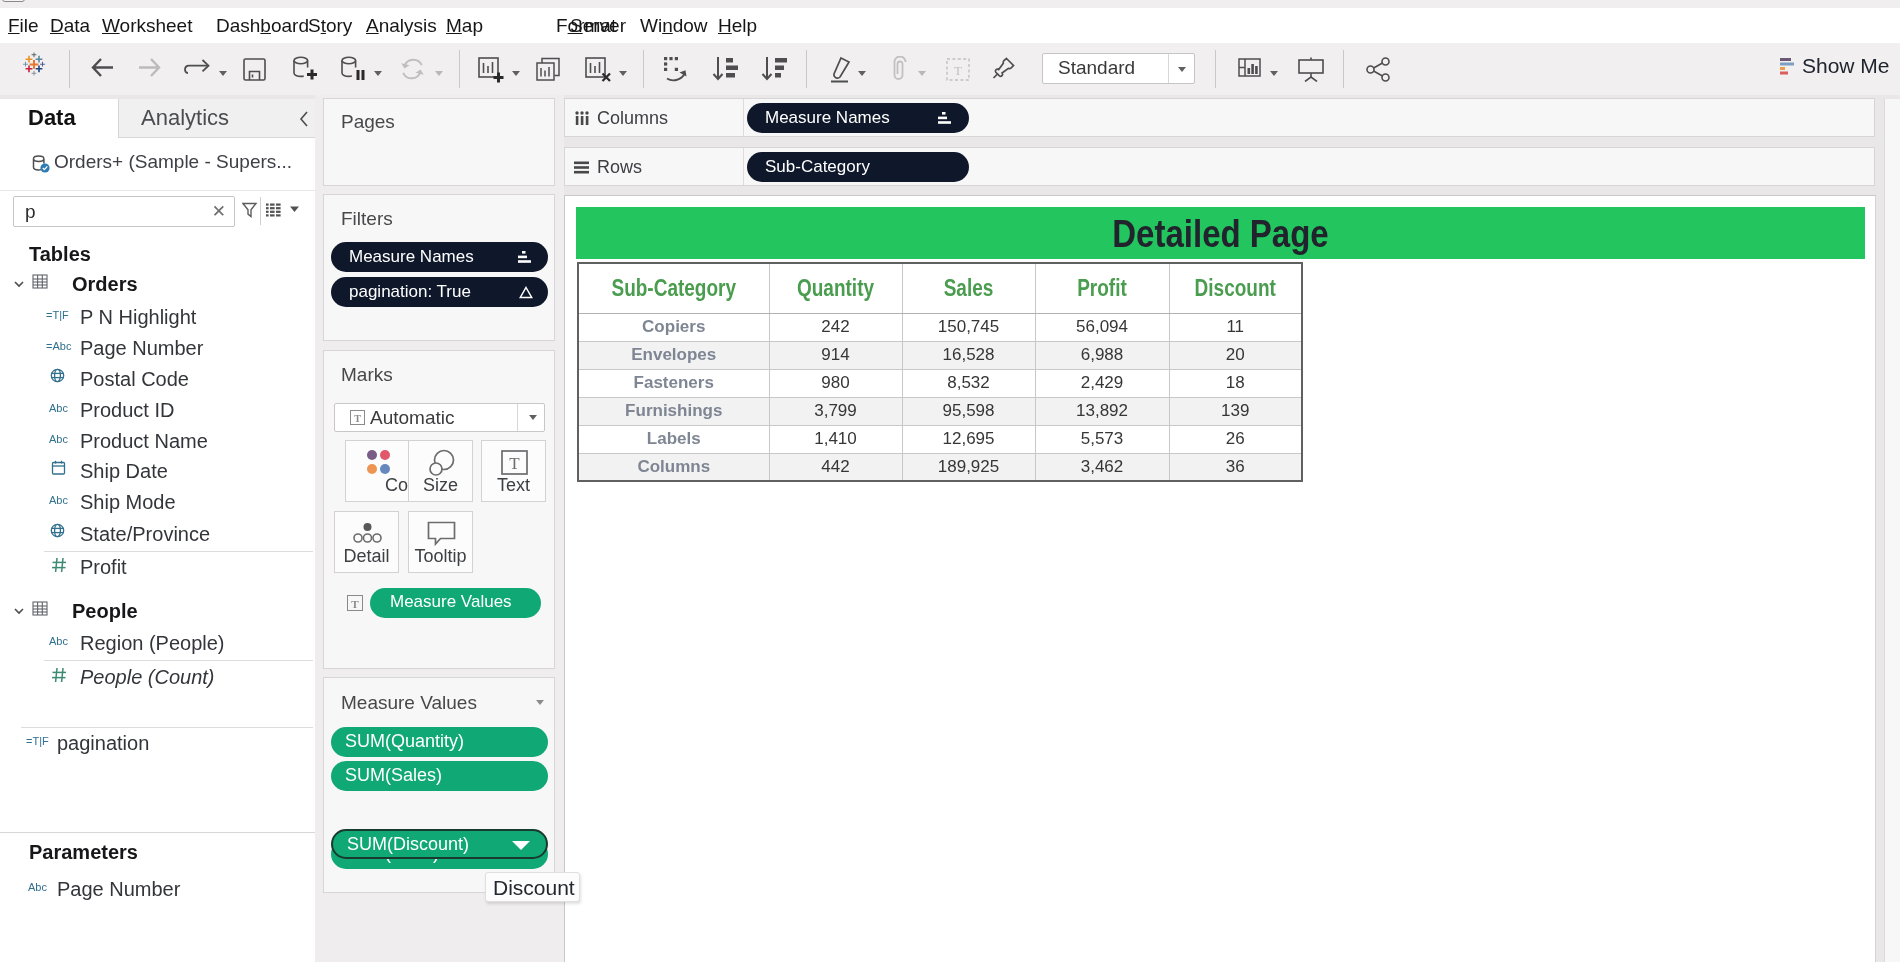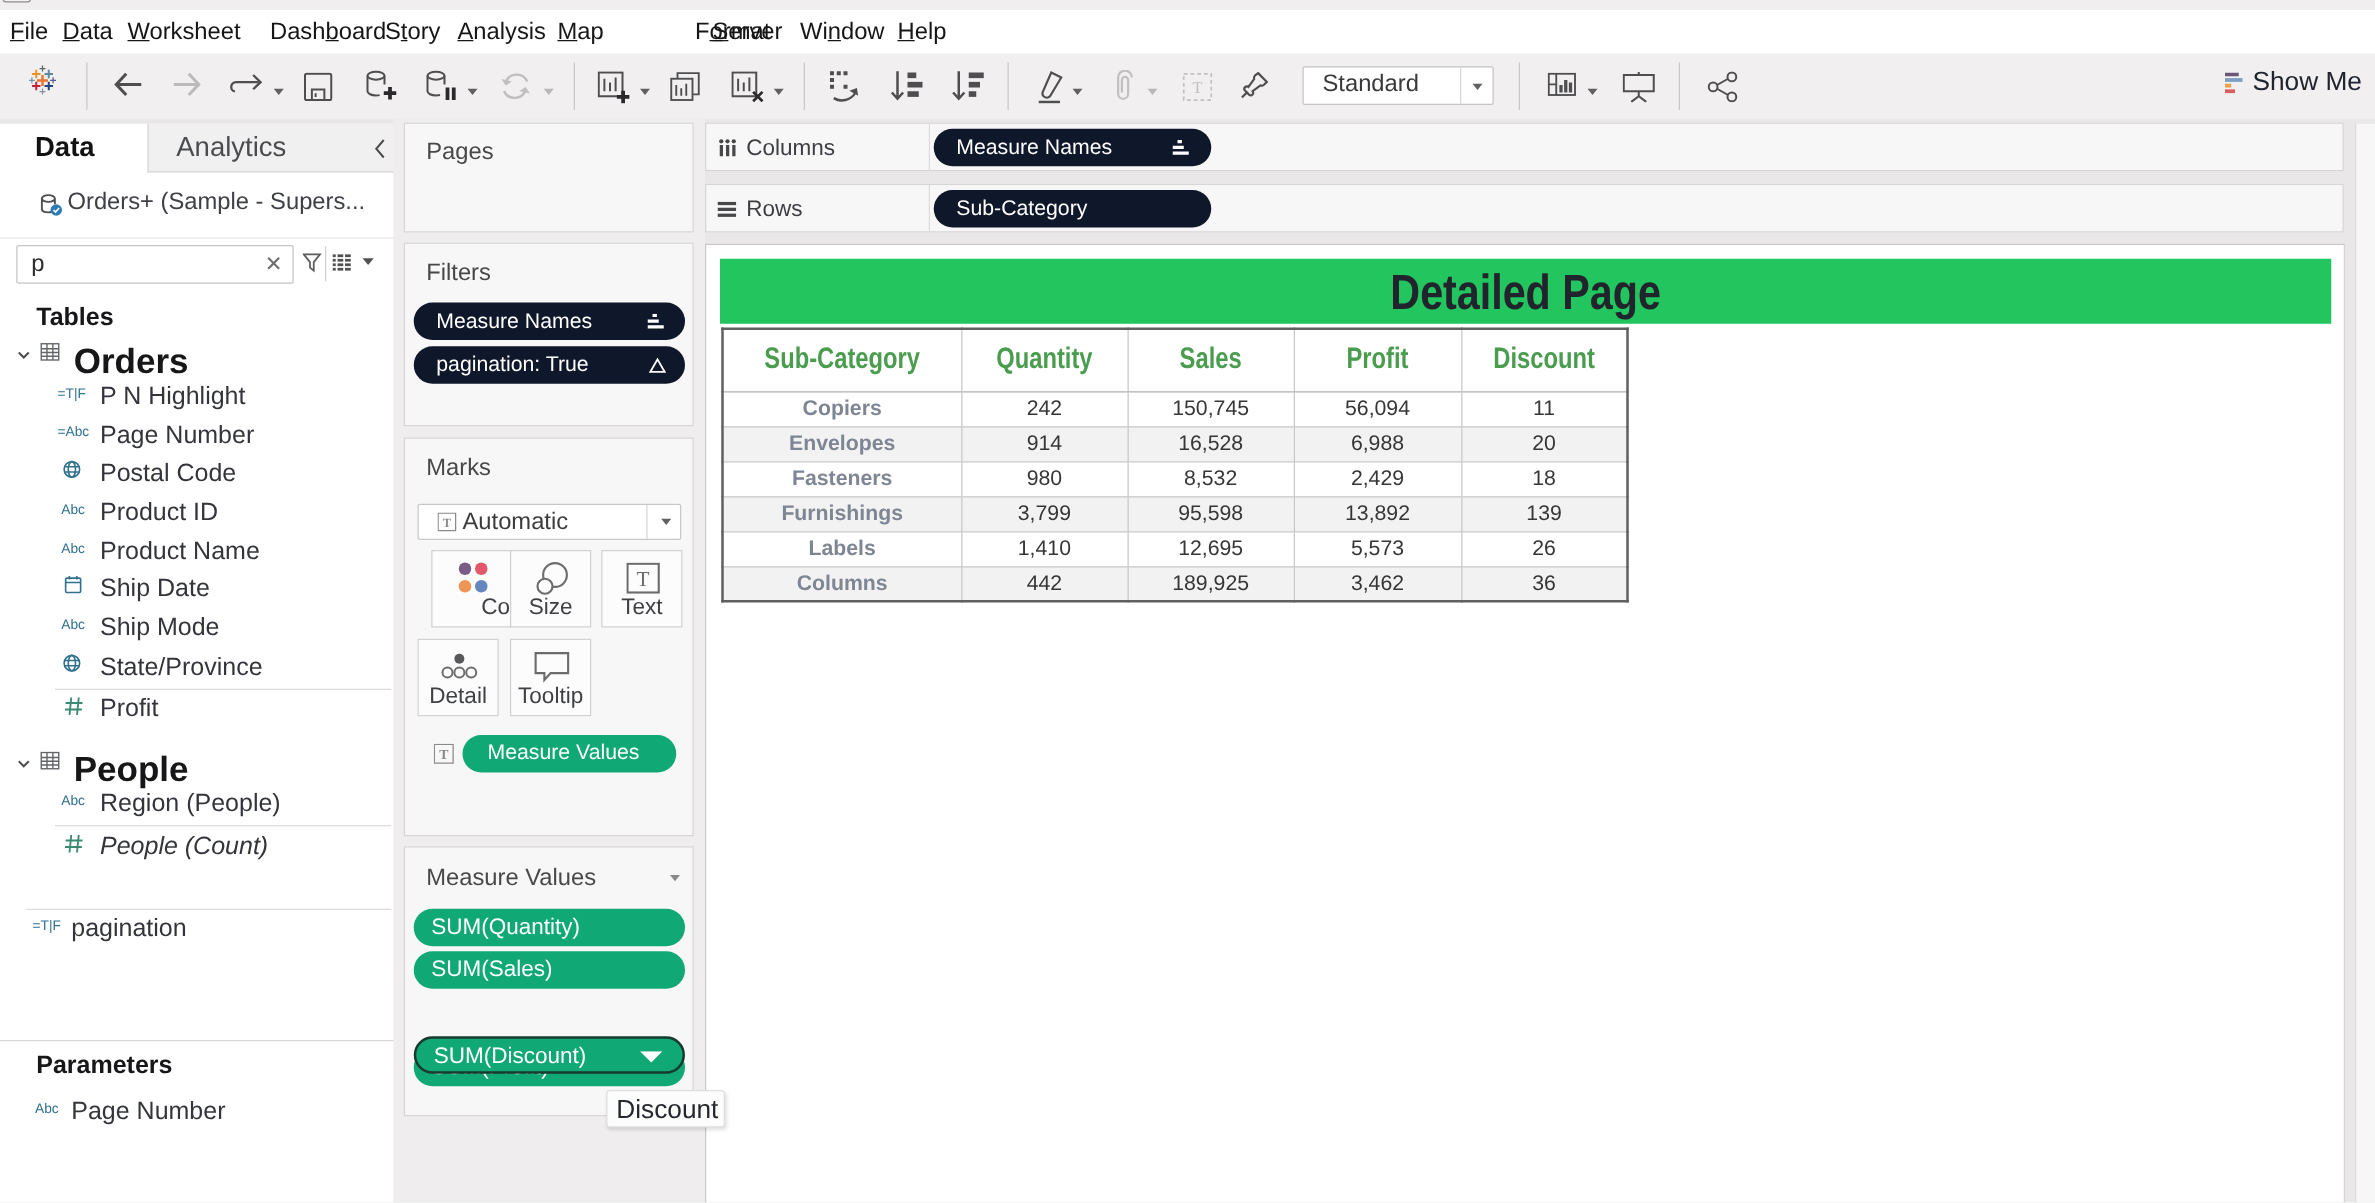--- a/index.html
+++ b/index.html
@@ -31,21 +31,21 @@
 #tabrow .t1 { position:absolute; left:28px; top:6px; font-size:22px; font-weight:bold; color:#121212; }
 #tab-analytics .t2 { position:absolute; left:22px; top:6px; font-size:22px; color:#4a4c50; }
 #dsrow { position:absolute; left:0; top:39px; width:315px; height:47px; }
 #dsrow .txt { position:absolute; left:54px; top:13px; font-size:19px; color:#3e4046; white-space:nowrap; }
 #searchrow { position:absolute; left:0; top:91px; width:315px; height:40px; border-top:1px solid #e8e8e8;}
 #searchbox { position:absolute; left:13px; top:5px; width:222px; height:31px; border:1px solid #c6c4c4; border-radius:2px; background:#fff; }
 #searchbox .q { position:absolute; left:11px; top:4px; font-size:19px; color:#2d2d2d; }
 #searchbox .x { position:absolute; right:8px; top:4px; font-size:17px; color:#6e6e6e; }
 
 .sect-title { position:absolute; left:29px; font-size:20px; font-weight:bold; color:#17171a; }
-.tbl-head { position:absolute; font-size:28px; font-weight:bold; color:#17171a; }
+.tbl-head { position:absolute; font-size:20px; font-weight:bold; color:#17171a;margin-left:13px; }
 .fieldrow { position:absolute; left:0; width:315px; height:31px; }
 .fieldrow .nm { position:absolute; left:80px; top:4px; font-size:20px; color:#33353a; white-space:nowrap; }
 .fieldrow .ic { position:absolute; left:46px; top:4px; width:22px; height:22px; }
 .chev { position:absolute; left:12px; width:14px; height:14px; }
 .tblicon { position:absolute; left:32px; width:16px; height:16px; }
 .fsep { position:absolute; height:1px; background:#dddbdb; }
 .icotxt { font-size:11px; color:#31708e; letter-spacing:0; }
 
 
 .card { position:absolute; background:#f8f7f7; border:1px solid #d7d5d5; }

